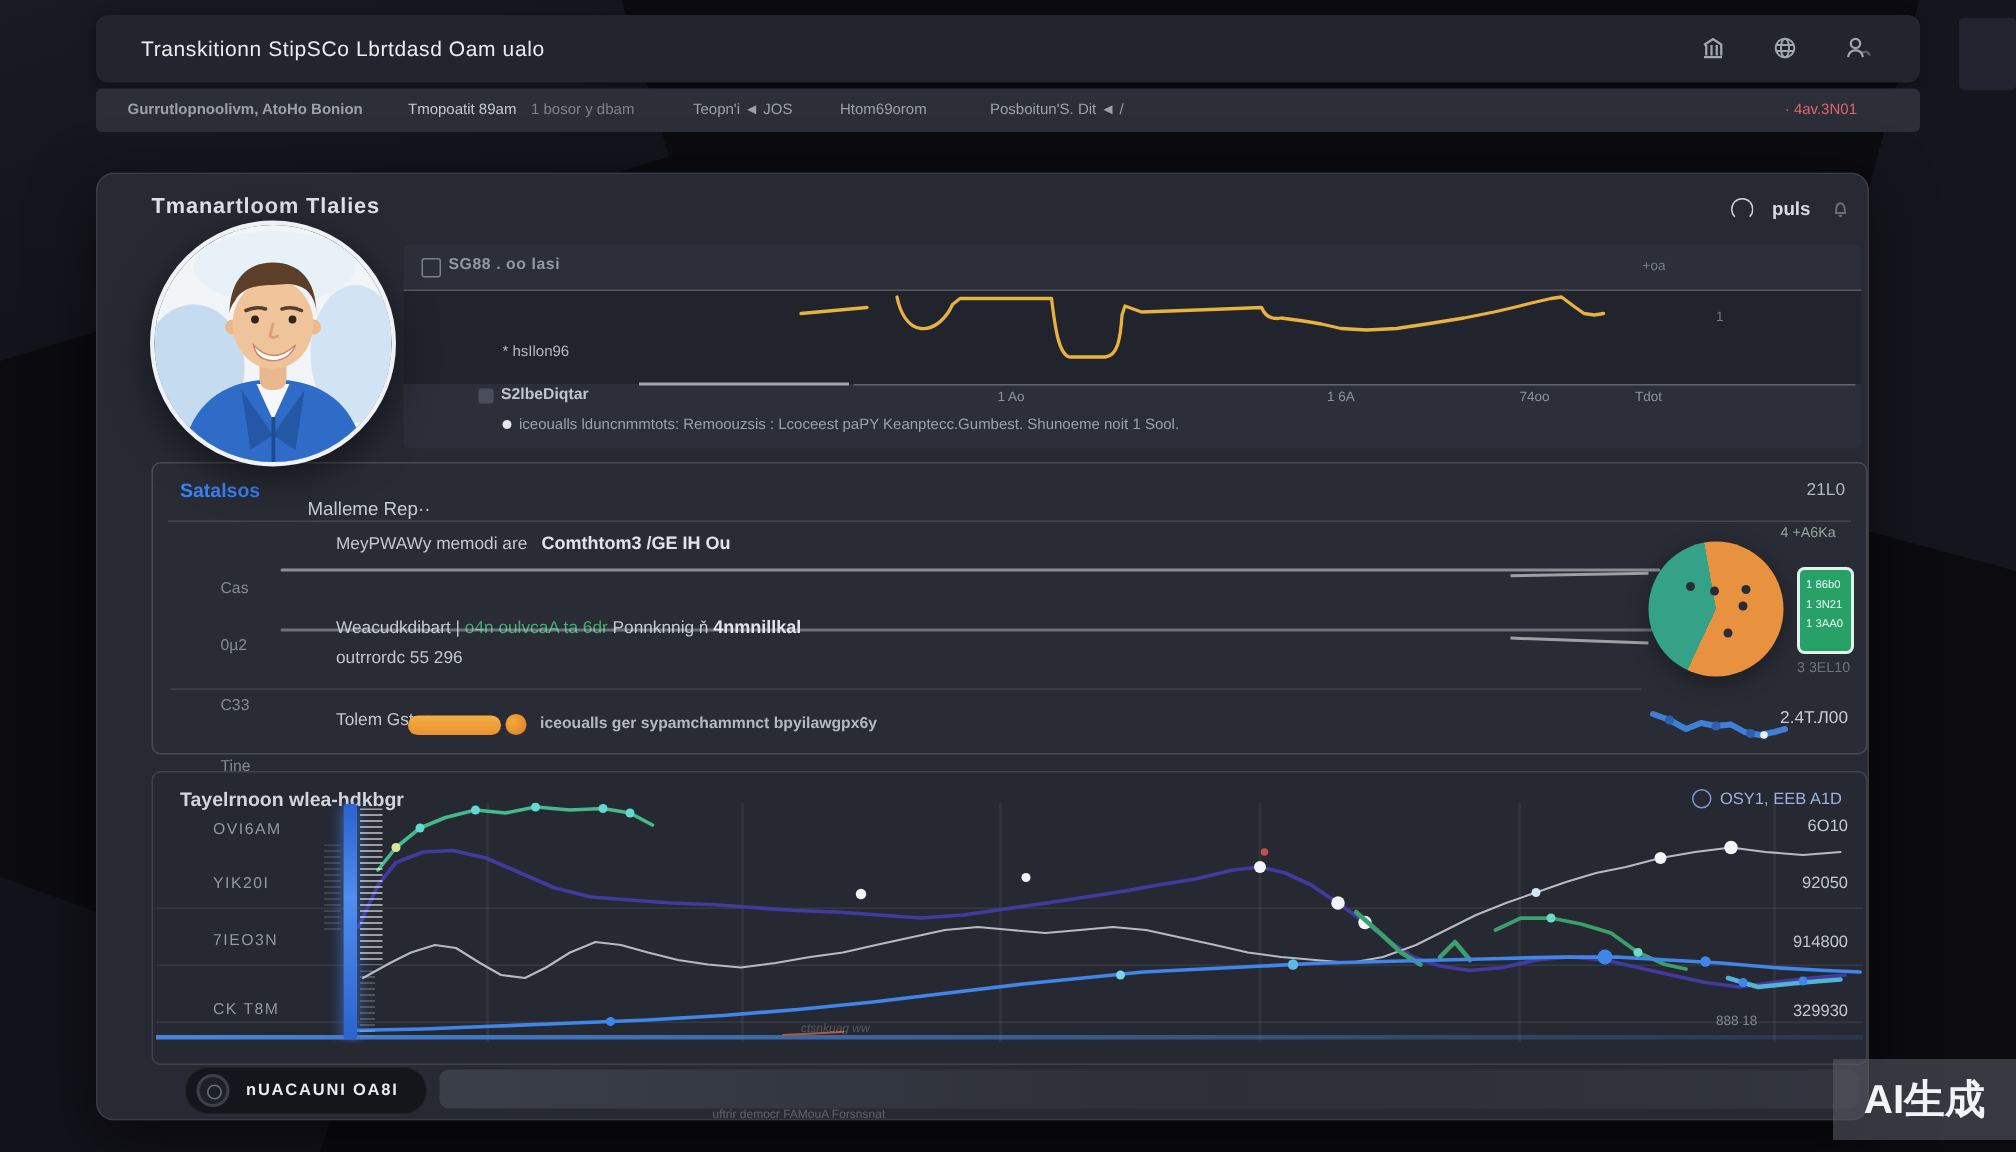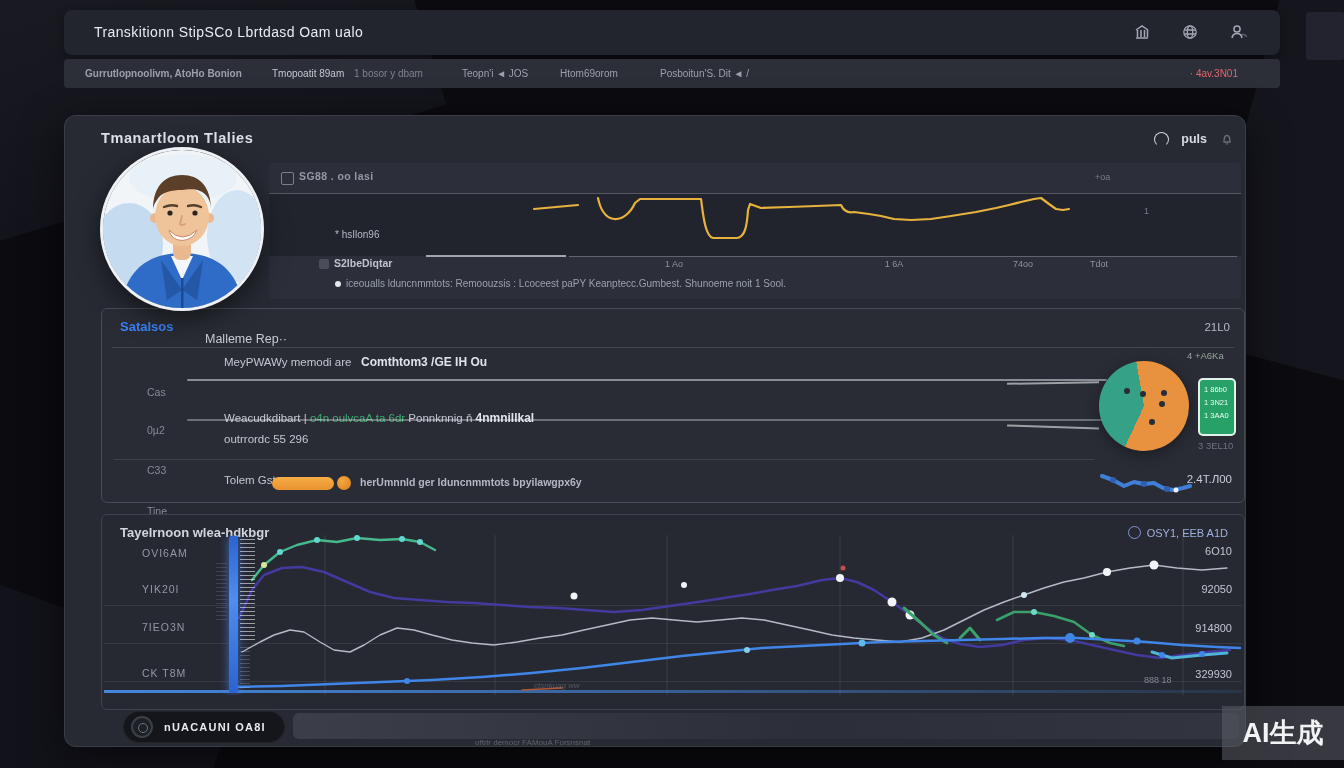--- a/index.html
+++ b/index.html
@@ -244,21 +244,21 @@
         <span class="rkey" style="top:125px;">C33</span>
         <span class="rt" style="top:124px;">outrrordc 55 296</span>
       </div>
       <div class="dsep" style="top:150px;"></div>
 
       <div>
         <span class="rkey" style="top:166px;">Tine</span>
         <span class="rt" style="top:165px;">Tolem Gstxny</span>
         <span class="pill"></span>
         <span class="pill-dot"></span>
-        <span class="pill-note">herUmnnld ger lduncnmmtots bpyilawgpx6y</span>
+        <span class="pill-note">iceoualls ger sypamchammnct bpyilawgpx6y</span>
       </div>
 
       <span class="pie-cap">4 +A6Ka</span>
       <div class="leader" style="left:905px;top:73px;width:92px;transform:rotate(-1deg);"></div>
       <div class="leader" style="left:905px;top:117px;width:92px;transform:rotate(2deg);"></div>
       <div class="pie" style="background: conic-gradient(from -10deg, rgb(232, 145, 63) 0deg, rgb(232, 145, 63) 215deg, rgb(53, 162, 135) 215deg, rgb(53, 162, 135) 360deg);">
           <div class="pie-dot" style="left: 28px; top: 30px;"></div>
           <div class="pie-dot" style="left: 44px; top: 33px;"></div>
           <div class="pie-dot" style="left: 65px; top: 32px;"></div>
           <div class="pie-dot" style="left: 63px; top: 43px;"></div>

